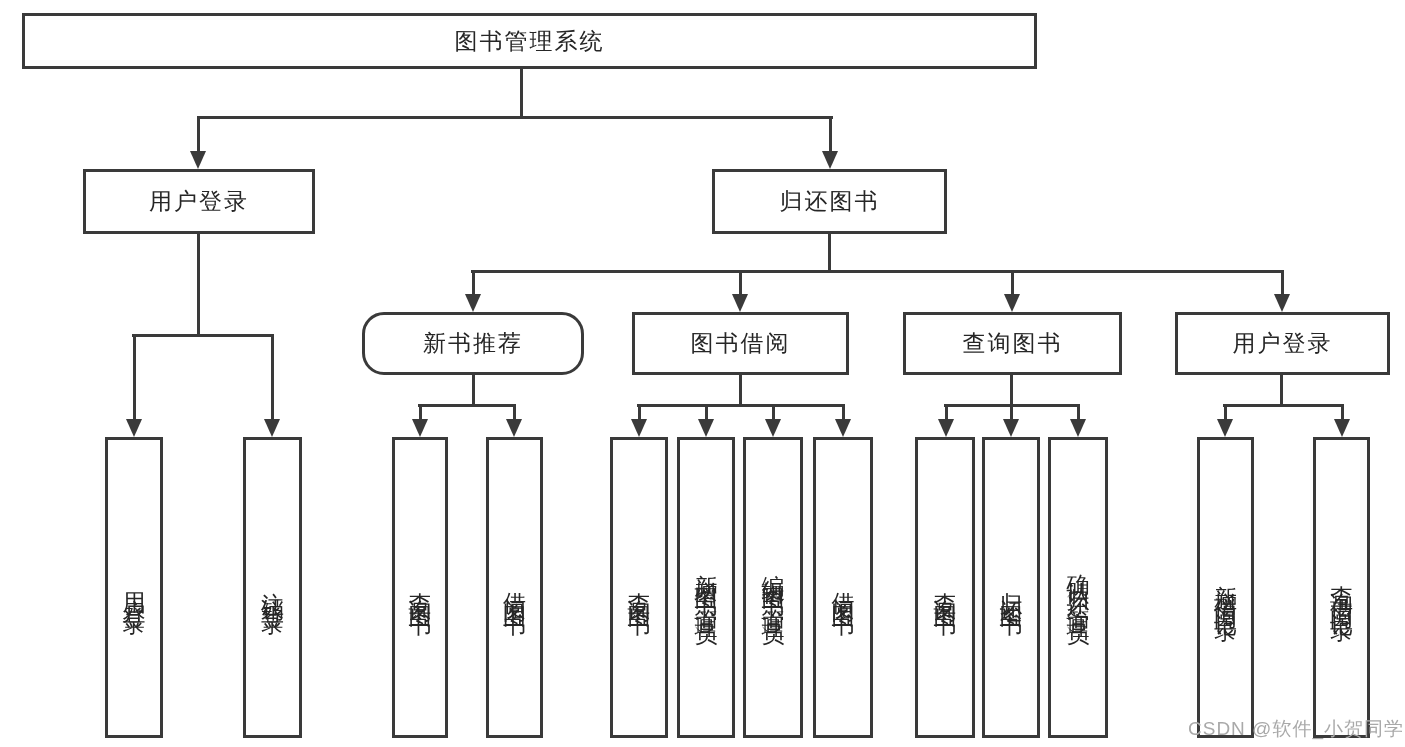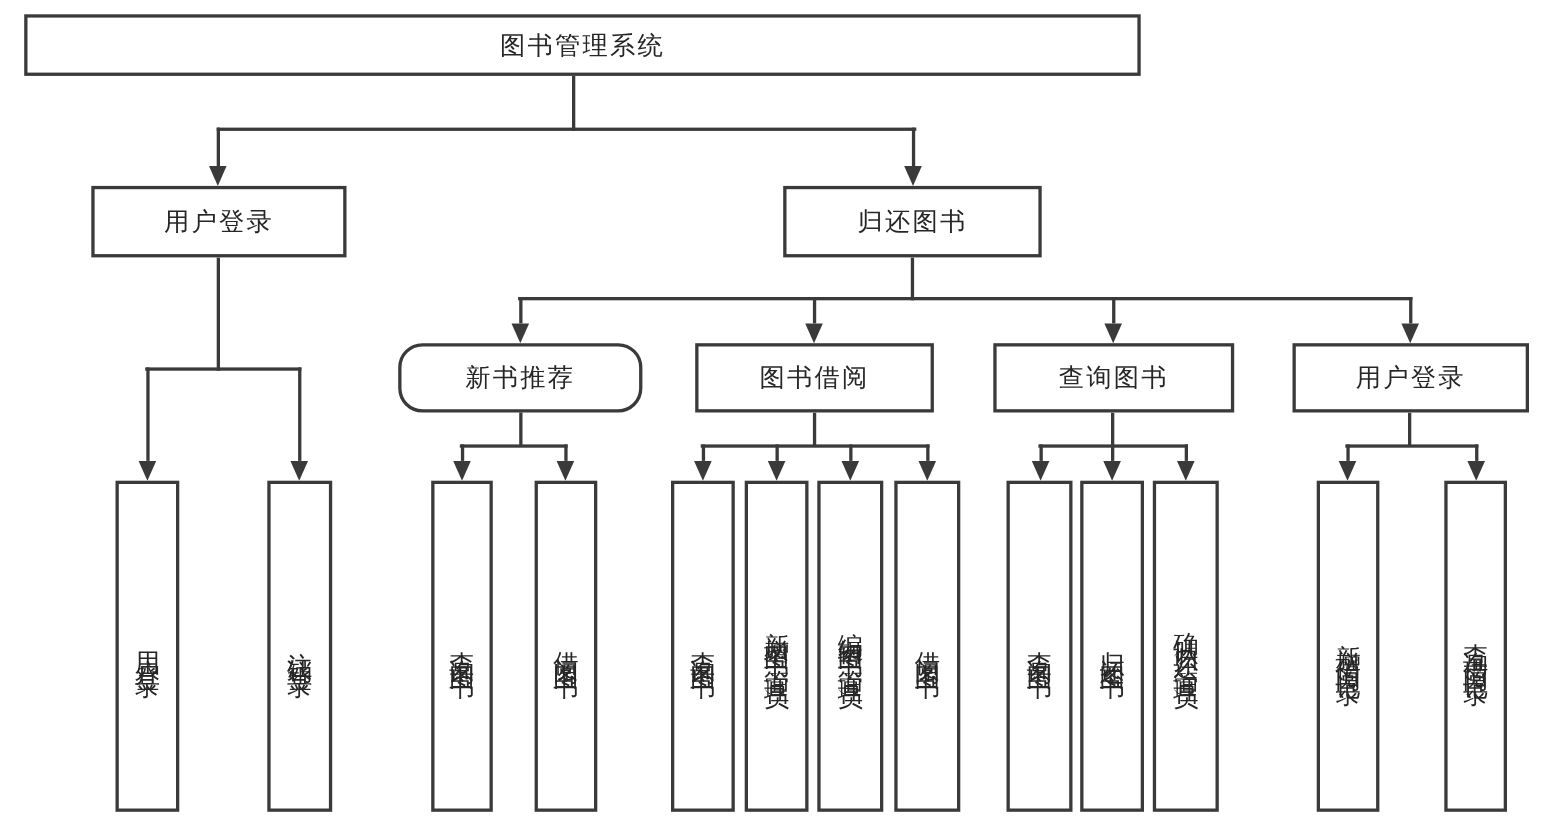--- a/index.html
+++ b/index.html
@@ -124,14 +124,15 @@
   <div class="vbox" style="left:743px; width:60px;">编辑图书（管理员）</div>
   <div class="vbox" style="left:813px; width:60px;">借阅图书</div>
 
   <div class="vbox" style="left:915px; width:60px;">查询图书</div>
   <div class="vbox" style="left:982px; width:58px;">归还图书</div>
   <div class="vbox" style="left:1048px; width:60px;">确认归还（管理员）</div>
 
   <div class="vbox" style="left:1197px; width:57px;">新增借阅记录</div>
   <div class="vbox" style="left:1313px; width:57px;">查询借阅记录</div>
 
+  <div class="watermark">CSDN @软件_小贺同学</div>
 
 </div>
 
 </body></html>

